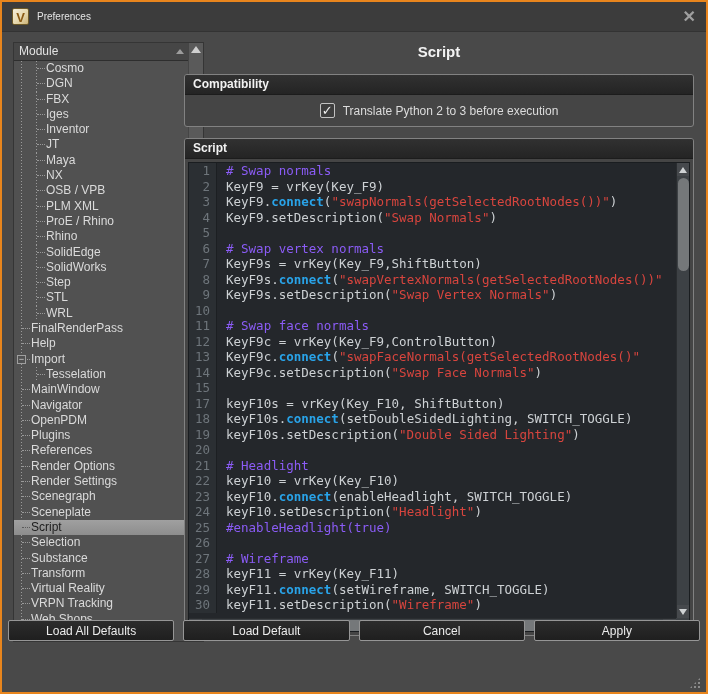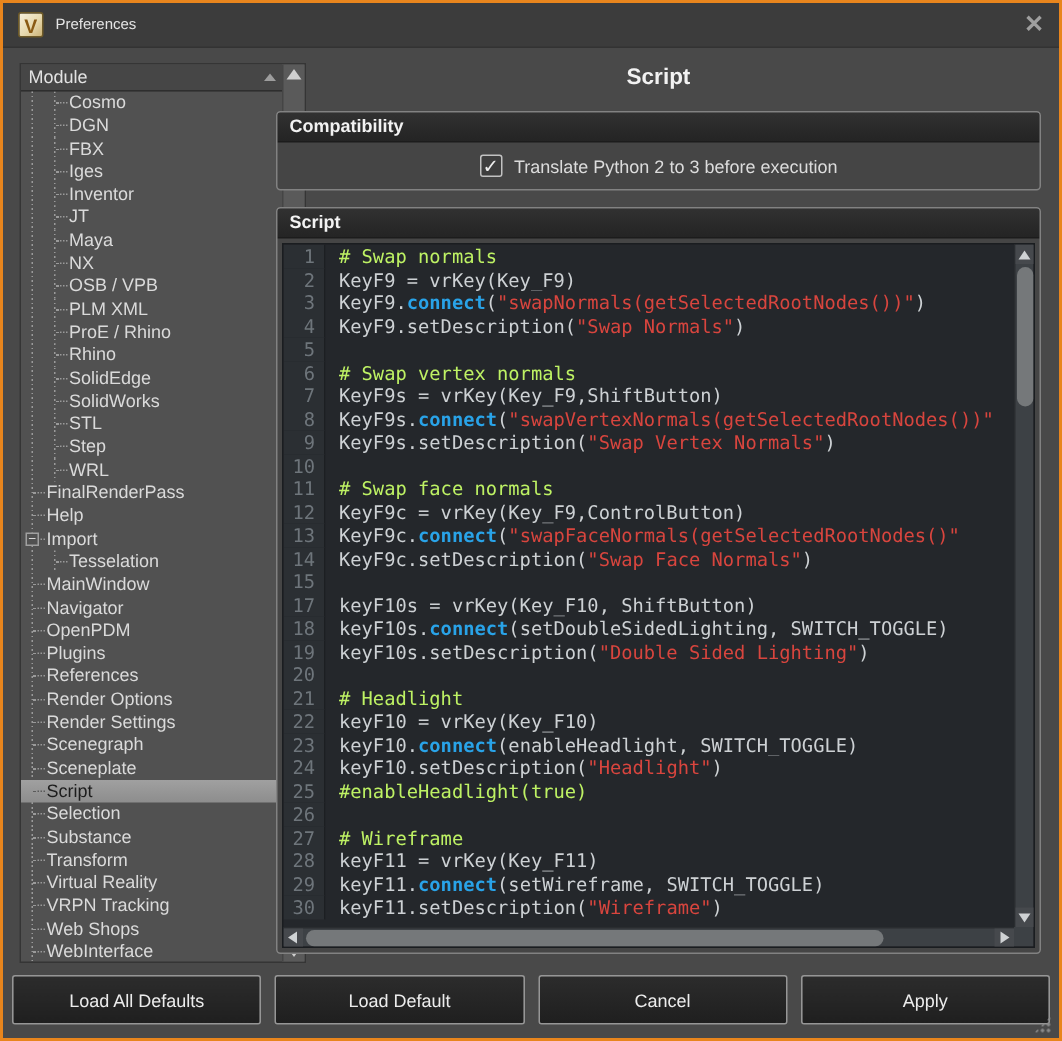--- a/index.html
+++ b/index.html
@@ -45,41 +45,41 @@
   .checkbox { width:15px; height:15px; border:1px solid #c2c2c2; border-radius:2px; background:#3e3e3e; color:#efefef; font-size:13px; line-height:13px; text-align:center; }
   .checkbox-label { color:#dcdcdc; font-size:12px; }
 
   .script-group { margin-top:11px; height:498px; display:flex; flex-direction:column; }
   .editor-wrap { flex:1; margin:3px; position:relative; background:#24272b; border:1px solid #1a1d20; overflow:hidden; }
   .code-area { position:absolute; left:0; top:0; right:13px; bottom:13px; overflow:hidden; }
   .code-line { height:15.5px; line-height:15.5px; white-space:pre; font-family:"DejaVu Sans Mono", monospace; font-size:12.5px; display:flex; }
   .ln { flex:none; width:28px; text-align:right; padding-right:6px; color:#6e757b; background:#2b2f33; border-right:1px solid #1c1f22; }
   .cl { flex:1; padding-left:9px; overflow:hidden; white-space:pre; }
   .tk-p  { color:#cdd1d4; }
-  .tk-cm { color:#bef264; }
+  .tk-cm { color:#8b5cf6; }
   .tk-k  { color:#29a3e8; font-weight:bold; }
   .tk-s  { color:#d8453e; }
 
   .v-scrollbar { position:absolute; top:0; right:0; width:13px; bottom:13px; background:#3d4145; border-left:1px solid #2a2d30; }
   .v-up,.v-down { position:absolute; left:0; width:13px; height:13px; background:#46494d; }
   .v-up { top:0; } .v-down { bottom:0; }
   .v-up::after { content:""; position:absolute; left:2px; top:4px; border-left:4px solid transparent; border-right:4px solid transparent; border-bottom:6px solid #cfd2d4; }
   .v-down::after { content:""; position:absolute; left:2px; top:4px; border-left:4px solid transparent; border-right:4px solid transparent; border-top:6px solid #cfd2d4; }
   .v-thumb { position:absolute; left:1px; width:11px; top:15px; height:93px; background:#75787a; border-radius:6px; }
 
   .h-scrollbar { position:absolute; left:0; bottom:0; right:13px; height:13px; background:#3d4145; border-top:1px solid #2a2d30; }
   .h-left,.h-right { position:absolute; top:0; width:13px; height:13px; background:#46494d; }
   .h-left { left:0; } .h-right { right:0; }
   .h-left::after { content:""; position:absolute; left:3px; top:2px; border-top:4px solid transparent; border-bottom:4px solid transparent; border-right:6px solid #cfd2d4; }
   .h-right::after { content:""; position:absolute; left:4px; top:2px; border-top:4px solid transparent; border-bottom:4px solid transparent; border-left:6px solid #cfd2d4; }
   .h-thumb { position:absolute; top:1px; height:11px; left:15px; width:385px; background:#75787a; border-radius:6px; }
   .sb-corner { position:absolute; right:0; bottom:0; width:13px; height:13px; background:#3d4145; }
 
   
-  .buttons-row { position:absolute; left:6px; right:6px; top:618px; height:33px; display:flex; gap:9px; }
+  .buttons-row { position:absolute; left:6px; right:6px; top:588px; height:21px; display:flex; gap:9px; }
   .btn { flex:1; background:linear-gradient(#2c2c2c,#1f1f1f); border:1px solid #969696; border-radius:2px; color:#ececec; font-size:12px; font-family:"Liberation Sans", sans-serif; cursor:default; }
   .resize-grip { position:absolute; right:5px; bottom:3px; width:12px; height:12px; background-image:radial-gradient(#8b8b8b 1px, transparent 1.2px); background-size:4px 4px; clip-path:polygon(100% 0,100% 100%,0 100%); }
 </style>
 </head>
 <body>
 
 <div class="window">
 
   <div class="titlebar">
     <div class="app-logo">V</div>
@@ -103,22 +103,22 @@
             <div class="tree-item d2"><span>Inventor</span></div>
             <div class="tree-item d2"><span>JT</span></div>
             <div class="tree-item d2"><span>Maya</span></div>
             <div class="tree-item d2"><span>NX</span></div>
             <div class="tree-item d2"><span>OSB / VPB</span></div>
             <div class="tree-item d2"><span>PLM XML</span></div>
             <div class="tree-item d2"><span>ProE / Rhino</span></div>
             <div class="tree-item d2"><span>Rhino</span></div>
             <div class="tree-item d2"><span>SolidEdge</span></div>
             <div class="tree-item d2"><span>SolidWorks</span></div>
+            <div class="tree-item d2"><span>Step</span></div>
             <div class="tree-item d2"><span>STL</span></div>
-            <div class="tree-item d2"><span>Step</span></div>
             <div class="tree-item d2"><span>WRL</span></div>
             <div class="tree-item d1"><span>FinalRenderPass</span></div>
             <div class="tree-item d1"><span>Help</span></div>
             <div class="tree-item d1"><span class="expander">−</span><span>Import</span></div>
             <div class="tree-item d2"><span>Tesselation</span></div>
             <div class="tree-item d1"><span>MainWindow</span></div>
             <div class="tree-item d1"><span>Navigator</span></div>
             <div class="tree-item d1"><span>OpenPDM</span></div>
             <div class="tree-item d1"><span>Plugins</span></div>
             <div class="tree-item d1"><span>References</span></div>

